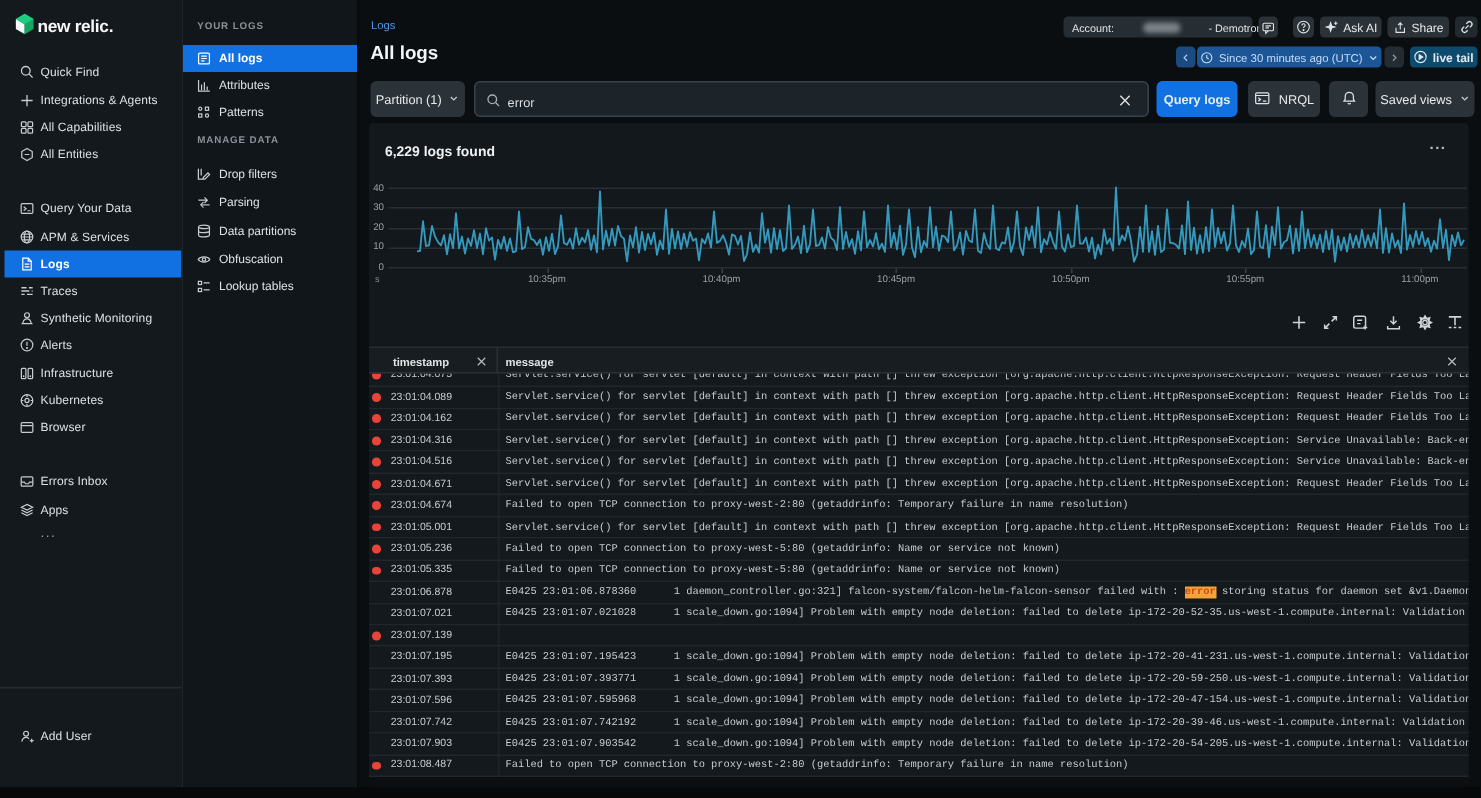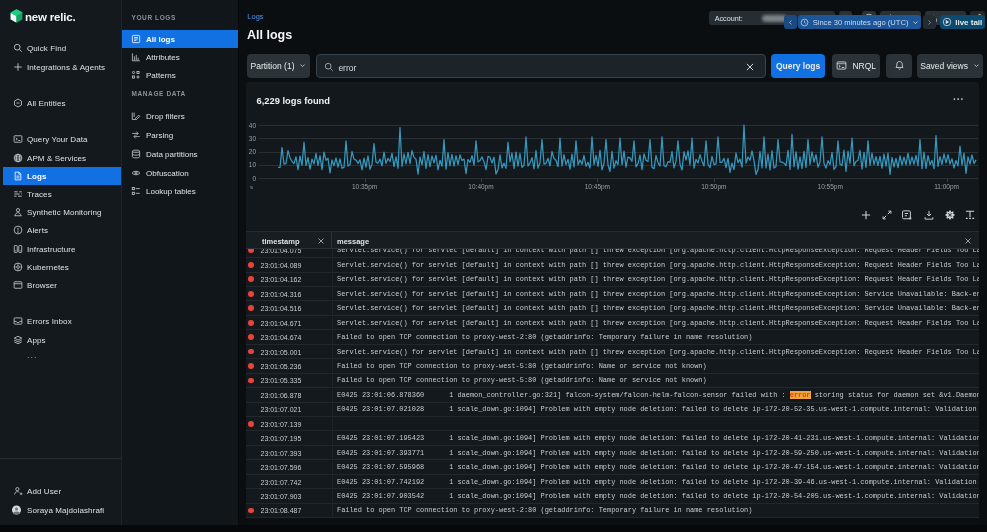--- a/index.html
+++ b/index.html
@@ -12,21 +12,21 @@
 .it{position:absolute;left:0;width:100%;height:18px}
 .it span{position:absolute;left:27px;top:50%;transform:translateY(-50%);font-size:8px;color:#dde1e4;letter-spacing:.1px;white-space:nowrap}
 .it .ic{top:50%;transform:translateY(-50%)}
 .sel{background:#1171e3}
 .shead{position:absolute;font-size:6.5px;font-weight:700;color:#8a9298;letter-spacing:.6px}
 .it2{position:absolute;left:0;width:100%;height:18px}
 .it2 span{position:absolute;left:24.5px;white-space:nowrap;top:50%;transform:translateY(-50%);font-size:8px;color:#dde1e4}
 .it2 .ic{left:9.5px;top:50%;transform:translateY(-50%)}
 .btn{position:absolute;background:#2b3237;border-radius:3px;color:#e6e9ea;font-size:8px;display:flex;align-items:center;justify-content:center;gap:3px;white-space:nowrap}
 .r1{top:11.3px;height:13.8px}
-.r2{top:15px;height:14px}
+.r2{top:31px;height:14px}
 .qbtn{position:absolute;top:53.5px;height:24.5px;border-radius:4px;display:flex;align-items:center;justify-content:center;gap:5px;font-size:8.5px;color:#e8ebec;background:#2b3338}
 .gl{position:absolute;left:259px;right:9.4px;height:1px;background:#2a2f33}
 .ylab{position:absolute;left:238px;width:18px;text-align:right;font-size:6.5px;color:#99a0a5}
 .xlab{position:absolute;top:182.8px;width:44px;text-align:center;font-size:6.5px;color:#99a0a5}
 .tick{position:absolute;top:178.6px;width:1px;height:3.5px;background:#3a4044}
 .row{position:absolute;left:246.3px;right:8.4px;height:14.45px;border-bottom:1px solid #22272c;overflow:hidden;background:#14191d}
 .row .dot{position:absolute;left:1.5px;top:50%;width:5.8px;height:5.8px;margin-top:-2.9px;border-radius:50%;background:#e8443a}
 .row .ts{position:absolute;left:14.2px;top:50%;transform:translateY(-50%);font-size:7px;color:#c8cccf;white-space:pre}
 .row .msg{position:absolute;left:90.7px;right:0;top:50%;transform:translateY(-50%);font-family:"Liberation Mono",monospace;font-size:6.93px;color:#c8cccf;white-space:pre}
 .hl{background:#f2a43b;color:#cd4a12;font-weight:700}
@@ -46,20 +46,29 @@
           <path d="M10.2 10.2 14 14"></path>
         </svg>
         <span>Quick Find</span>
       </div>
   <div class="it" style="top:57.5px">
         <svg class="ic" width="10" height="10" viewBox="0 0 16 16" fill="none" stroke="#c6ccd1" stroke-width="1.4">
           <path d="M8 2v12M2 8h12"></path>
         </svg>
         <span>Integrations &amp; Agents</span>
       </div>
+  <div class="it" style="top:75.7px">
+        <svg class="ic" width="10" height="10" viewBox="0 0 16 16" fill="none" stroke="#c6ccd1" stroke-width="1.3">
+          <rect x="2" y="2" width="5" height="5" rx="1"></rect>
+          <rect x="9" y="2" width="5" height="5" rx="1"></rect>
+          <rect x="2" y="9" width="5" height="5" rx="1"></rect>
+          <rect x="9" y="9" width="5" height="5" rx="1"></rect>
+        </svg>
+        <span>All Capabilities</span>
+      </div>
   <div class="it" style="top:93.9px">
         <svg class="ic" width="10" height="10" viewBox="0 0 16 16" fill="none" stroke="#c6ccd1" stroke-width="1.3">
           <path d="M8 1.6 13.6 4.8v6.4L8 14.4 2.4 11.2V4.8z"></path>
           <path d="M5.5 8h5"></path>
         </svg>
         <span>All Entities</span>
       </div>
   <div class="it" style="top:130.3px">
         <svg class="ic" width="10" height="10" viewBox="0 0 16 16" fill="none" stroke="#c6ccd1" stroke-width="1.3">
           <rect x="1.8" y="2.8" width="12.4" height="10.4" rx="1.2"></rect>
@@ -141,27 +150,20 @@
         <span>Apps</span>
       </div>
   <div style="position:absolute;left:27px;top:350px;color:#9aa1a6;font-size:9px;letter-spacing:1px">...</div>
   <div style="position:absolute;left:0;top:457.5px;width:100%;height:1px;background:#272d32"></div>
   <div class="it" style="top:482.3px">
         <svg class="ic" width="10" height="10" viewBox="0 0 16 16" fill="none" stroke="#c6ccd1" stroke-width="1.3">
           <circle cx="7" cy="5" r="2.6"></circle>
           <path d="M2.5 13.5c.5-3 2.2-4.5 4.5-4.5 1.3 0 2.4.5 3.2 1.4M11 12.5h4M13 10.5v4"></path>
         </svg>
         <span>Add User</span>
-      </div>
-  <div class="it" style="top:501.3px">
-        <span style="left:27px">Soraya Majdolashrafi</span>
-    <div style="position:absolute;left:12px;top:50%;transform:translateY(-50%);width:9px;height:9px;border-radius:50%;background:#d7d9da;overflow:hidden">
-          <div style="position:absolute;left:2.6px;top:1.4px;width:3.8px;height:3.8px;border-radius:50%;background:#6e7477"></div>
-          <div style="position:absolute;left:1px;top:5.6px;width:7px;height:4px;border-radius:50% 50% 0 0;background:#6e7477"></div>
-        </div>
       </div>
 </div>
 
 <div id="sb2">
   <div class="shead" style="left:10px;top:13.5px">YOUR LOGS</div>
   <div class="it2 sel" style="top:30px;height:17.8px">
         <svg class="ic" width="10" height="10" viewBox="0 0 16 16" fill="none" stroke="#fff" stroke-width="1.3">
           <rect x="2.2" y="2.2" width="11.6" height="11.6" rx="1.4"></rect>
           <path d="M5 5.5h6M5 8h6M5 10.5h3.5"></path>
         </svg>

